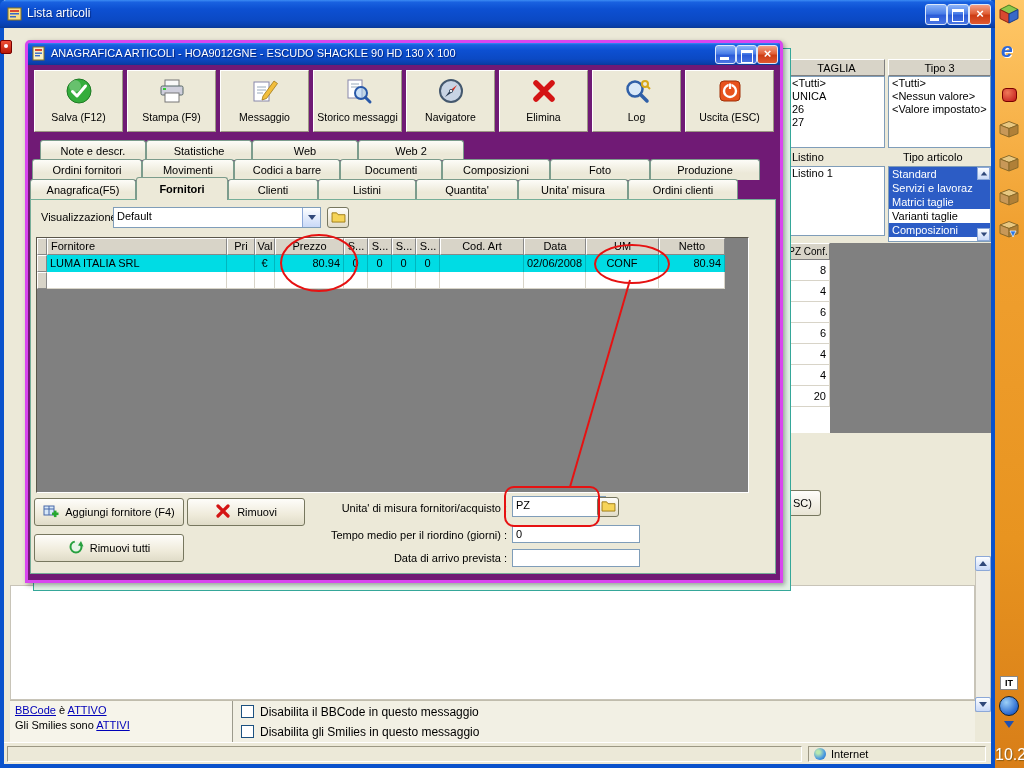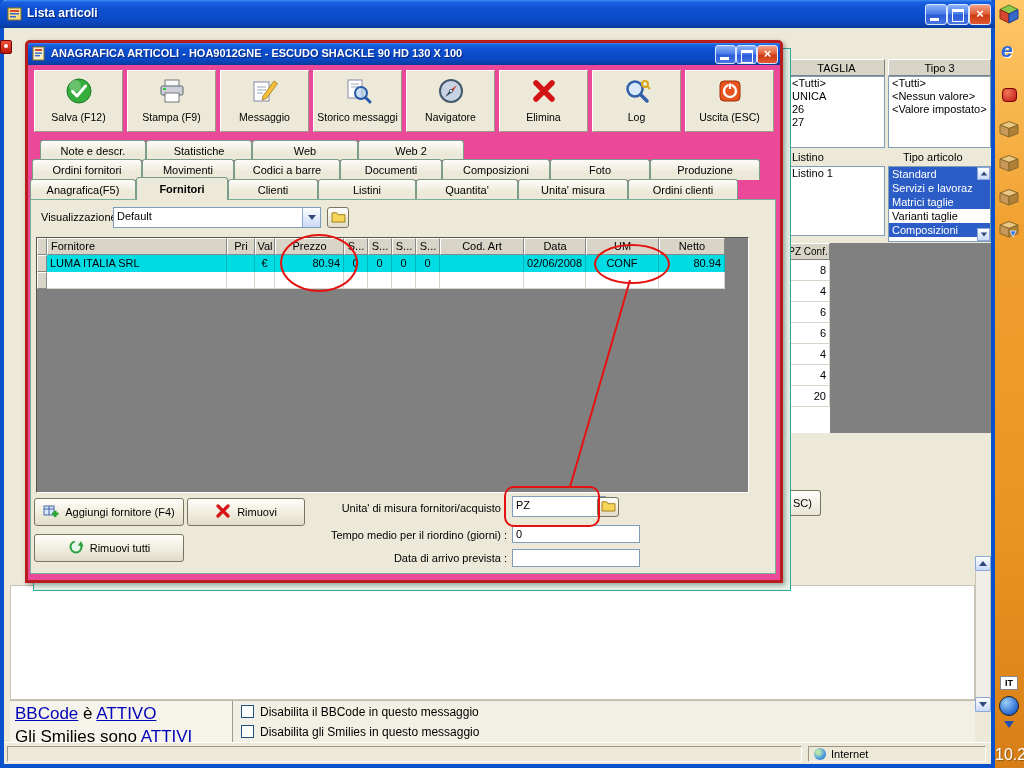--- a/index.html
+++ b/index.html
@@ -1,20 +1,20 @@
 <!DOCTYPE html>
 <html><head>
 <meta charset="utf-8">
 <style>
   html,body{margin:0;padding:0;}
   body{font-family:"Liberation Sans",sans-serif;background:#555;}
   #root{position:relative;width:1024px;height:768px;overflow:hidden;background:#ECE9D8;font-size:11px;color:#000;}
   .abs{position:absolute;}
   .xp-title{background:linear-gradient(180deg,#3C8CF4 0%,#1961E0 8%,#0D50D2 32%,#0B49C4 72%,#0940AC 92%,#0A3A96 100%);}
-  .captext{color:#fff;font-weight:bold;text-shadow:1px 1px 1px #00227A;white-space:nowrap;}
+  .captext{color:#fff;font-weight:normal;text-shadow:1px 1px 1px #00227A;white-space:nowrap;}
   .capbtn{position:absolute;width:20px;height:19px;border:1px solid #DCE8FA;border-radius:3px;background:linear-gradient(180deg,#8CB4F8 0%,#4A7EE8 45%,#2C5CD8 55%,#4A76E4 100%);cursor:pointer;}
   .capbtn.close{background:linear-gradient(180deg,#F4A088 0%,#E06038 45%,#CC3C14 55%,#E05830 100%);}
   .glyph-min{position:absolute;left:4px;bottom:3px;width:9px;height:3px;background:#fff;}
   .glyph-max{position:absolute;left:4px;top:4px;width:10px;height:9px;border:1px solid #fff;border-top-width:3px;}
   .glyph-x{color:#fff;font-weight:bold;font-size:13px;line-height:17px;text-align:center;display:block;}
   .tbtn{position:absolute;top:27px;width:89px;height:62px;background:#ECE9D8;border:1px solid;border-color:#FFFFFF #9C9884 #9C9884 #FFFFFF;display:flex;flex-direction:column;align-items:center;padding-top:5px;box-sizing:border-box;cursor:pointer;}
   .tbtn .lbl{margin-top:3px;font-size:10.5px;white-space:nowrap;}
   .tab{position:absolute;background:linear-gradient(180deg,#FDFCF8,#ECE9D8 65%);border:1px solid #7C9C8C;border-bottom:none;border-radius:3px 3px 0 0;font-size:11px;display:flex;align-items:center;justify-content:center;overflow:hidden;white-space:nowrap;cursor:pointer;box-sizing:border-box;}
   .tab.active{font-weight:bold;background:#ECE9D8;z-index:6;}
   .panel{position:absolute;background:#ECE9D8;border:1px solid #76AE98;box-sizing:border-box;}
@@ -130,21 +130,21 @@
   <div class="abs" style="left:975px;top:556px;width:16px;height:156px;background:#F0EEE6;border:1px solid #C8C4B8;box-sizing:border-box;">
     <div class="sbtn" style="left:-1px;top:-1px;width:16px;">
         <span class="tri-up"></span>
       </div>
     <div class="sbtn" style="left:-1px;top:140px;width:16px;">
         <span class="tri-dn"></span>
       </div>
   </div>
 
   <div class="abs" style="left:10px;top:700px;width:965px;height:42px;background:#F2F0E4;border-top:1px solid #C0BCAC;box-sizing:border-box;">
-    <div class="abs" style="left:0;top:0;width:223px;height:42px;border-right:1px solid #9C9A8C;background:#F6F4EA;padding:3px 5px;box-sizing:border-box;font-size:17px;">
+    <div class="abs" style="left:0;top:0;width:223px;height:42px;border-right:1px solid #9C9A8C;background:#F6F4EA;padding:3px 5px;box-sizing:border-box;font-size:11px;">
       <div style="white-space:nowrap;">
         <span class="link">BBCode</span><span> è </span><span class="link">ATTIVO</span>
       </div>
       <div style="white-space:nowrap;margin-top:3px;">
         <span>Gli Smilies sono </span><span class="link">ATTIVI</span>
       </div>
     </div>
     <span class="cbx" style="left:231px;top:4px;"></span>
     <span class="abs" style="left:250px;top:4px;font-size:12px;white-space:nowrap;">Disabilita il BBCode in questo messaggio</span>
     <span class="cbx" style="left:231px;top:24px;"></span>
@@ -154,21 +154,21 @@
   <div class="abs" style="left:4px;top:742px;width:987px;height:22px;background:#ECE9D8;border-top:1px solid #FFFFFF;box-sizing:border-box;">
     <div class="abs" style="left:3px;top:3px;width:795px;height:16px;border:1px solid;border-color:#9C9884 #FFFFFF #FFFFFF #9C9884;box-sizing:border-box;"></div>
     <div class="abs" style="left:804px;top:3px;width:178px;height:16px;border:1px solid;border-color:#9C9884 #FFFFFF #FFFFFF #9C9884;box-sizing:border-box;display:flex;align-items:center;gap:5px;padding-left:5px;">
       <span style="width:12px;height:12px;border-radius:50%;background:radial-gradient(circle at 35% 35%, #B8E8B0 15%, #4898E0 60%, #1860B0);display:inline-block;"></span>
       <span>Internet</span>
     </div>
   </div>
 
   <div class="abs" style="left:33px;top:48px;width:758px;height:543px;background:#E2F2E6;border:1px solid #36A89A;box-sizing:border-box;"></div>
 
-  <div class="abs" style="left:25px;top:40px;width:758px;height:543px;border:3px solid #b91c1c;border-radius:5px 5px 0 0;background:#ec4899;box-sizing:border-box;box-shadow:2px 2px 5px rgba(0,0,0,.35);z-index:10;">
+  <div class="abs" style="left:25px;top:40px;width:758px;height:543px;border:3px solid #d946ef;border-radius:5px 5px 0 0;background:#701a75;box-sizing:border-box;box-shadow:2px 2px 5px rgba(0,0,0,.35);z-index:10;">
 
     <div class="abs xp-title" style="left:0;top:0;width:752px;height:22px;border-radius:2px 2px 0 0;">
       <span class="abs" style="left:4px;top:3px;">
         <svg width="15" height="15" viewBox="0 0 15 15">
             <rect x="1" y="1" width="11" height="13" fill="#F8F0C8" stroke="#8A7420"></rect>
             <rect x="3" y="3" width="7" height="2" fill="#D84830"></rect>
             <rect x="3" y="6.5" width="7" height="1.4" fill="#3868C8"></rect>
             <rect x="3" y="9" width="5" height="1.4" fill="#3868C8"></rect>
           </svg>
       </span>

